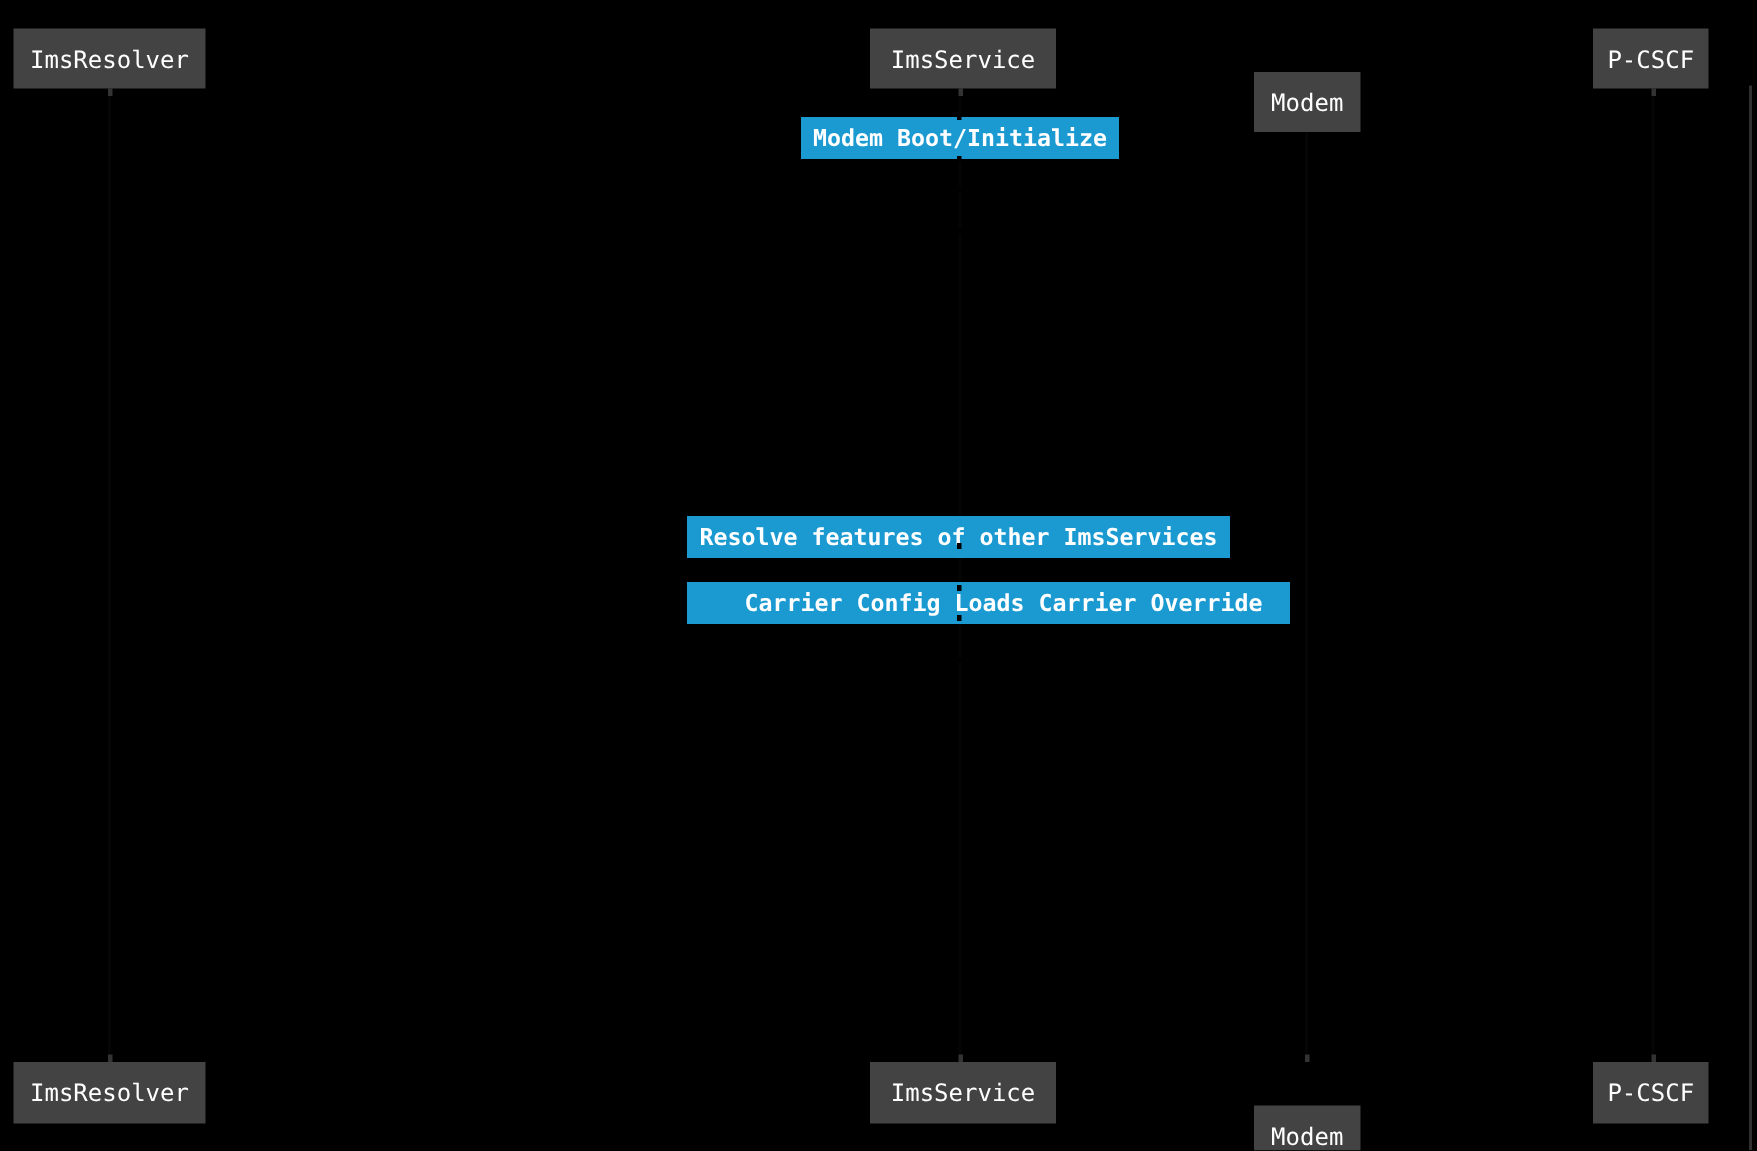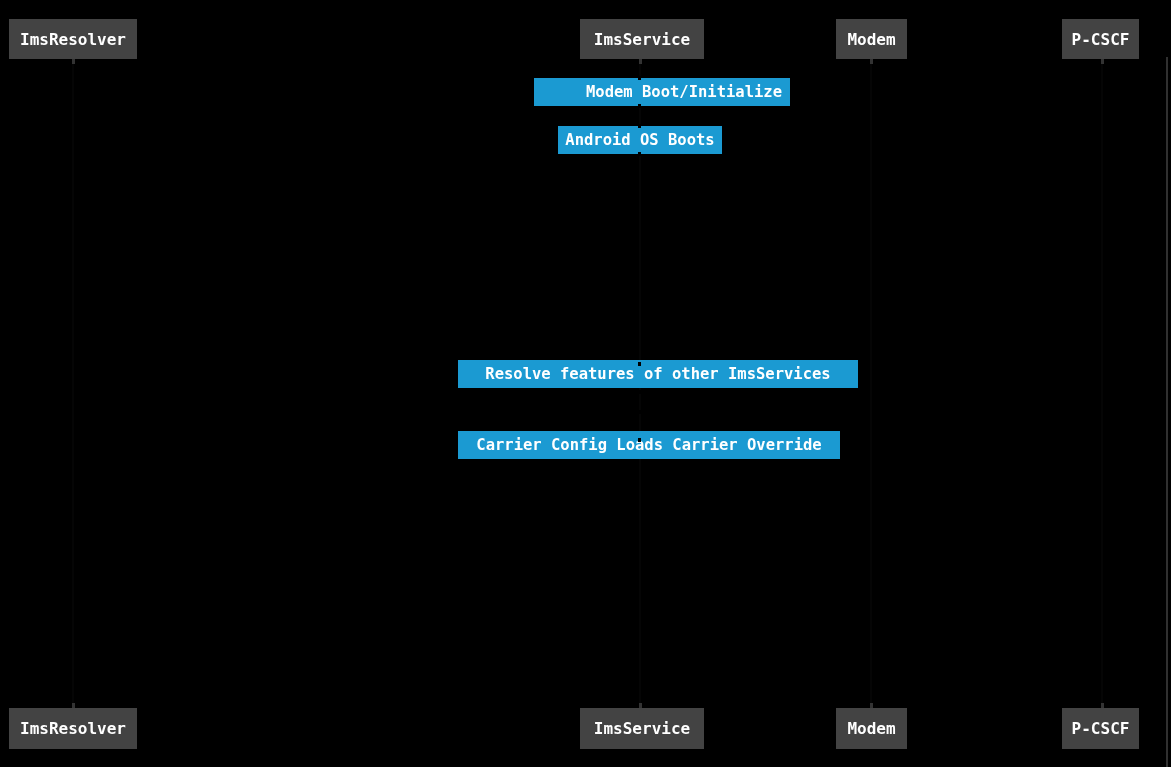--- a/index.html
+++ b/index.html
@@ -30,21 +30,21 @@
   }
   .actor-box {
     position: absolute;
     height: 40px;
     background: #434343;
     color: #ffffff;
     display: flex;
     align-items: center;
     justify-content: center;
     font-size: 16px;
-    font-weight: bold;
+    font-weight: normal;
     white-space: nowrap;
   }
   .note-box {
     position: absolute;
     height: 28px;
     background: #1b9ad2;
     color: #ffffff;
     display: flex;
     align-items: center;
     justify-content: center;
@@ -68,29 +68,29 @@
     background: #303030;
   }
   
   .x-imsresolver-line { left: 72px; }
   .x-imsservice-line  { left: 639px; }
   .x-modem-line       { left: 870px; }
   .x-pcscf-line       { left: 1101px; }
 
   .actor-imsresolver { left: 9px;    width: 128px; }
   .actor-imsservice  { left: 580px;  width: 124px; }
-  .actor-modem       { left: 836px;  width: 71px;  }
+  .actor-modem       { left: 836px;  width: 71px; margin-top: 29px;  }
   .actor-pcscf       { left: 1062px; width: 77px;  }
   .actor-top    { top: 19px; }
   .actor-bottom { top: 708px; height: 41px; }
 
-  .note-1 { left: 534px; top: 78px;  width: 212px; padding-left: 44px; }
+  .note-1 { left: 534px; top: 78px;  width: 212px; }
   .note-2 { left: 558px; top: 126px; width: 164px; }
-  .note-3 { left: 458px; top: 360px; width: 400px; }
-  .note-4 { left: 458px; top: 431px; width: 382px; }
+  .note-3 { left: 458px; top: 344px; width: 362px; }
+  .note-4 { left: 458px; top: 388px; width: 382px; padding-left: 20px; }
 </style>
 </head>
 <body>
 
 <div class="stage">
 
   <div class="lifeline x-imsresolver-line"></div>
   <div class="lifeline x-imsservice-line"></div>
   <div class="lifeline x-modem-line"></div>
   <div class="lifeline x-pcscf-line"></div>
@@ -103,21 +103,20 @@
   <div class="stub" style="left:639px; top:703px;"></div>
   <div class="stub" style="left:870px; top:703px;"></div>
   <div class="stub" style="left:1101px; top:703px;"></div>
 
   <div class="actor-box actor-top actor-imsresolver">ImsResolver</div>
   <div class="actor-box actor-top actor-imsservice">ImsService</div>
   <div class="actor-box actor-top actor-modem">Modem</div>
   <div class="actor-box actor-top actor-pcscf">P-CSCF</div>
 
   <div class="note-box note-1">Modem Boot/Initialize</div>
-  <div class="note-box note-2">Android OS Boots</div>
   <div class="note-box note-3">Resolve features of other ImsServices</div>
   <div class="note-box note-4">Carrier Config Loads Carrier Override</div>
 
   <div class="notch" style="top:76px;"></div>
   <div class="notch" style="top:104px;"></div>
   <div class="notch" style="top:124px;"></div>
   <div class="notch" style="top:152px;"></div>
   <div class="notch" style="top:362px;"></div>
   <div class="notch" style="top:390px;"></div>
   <div class="notch" style="top:410px;"></div>

